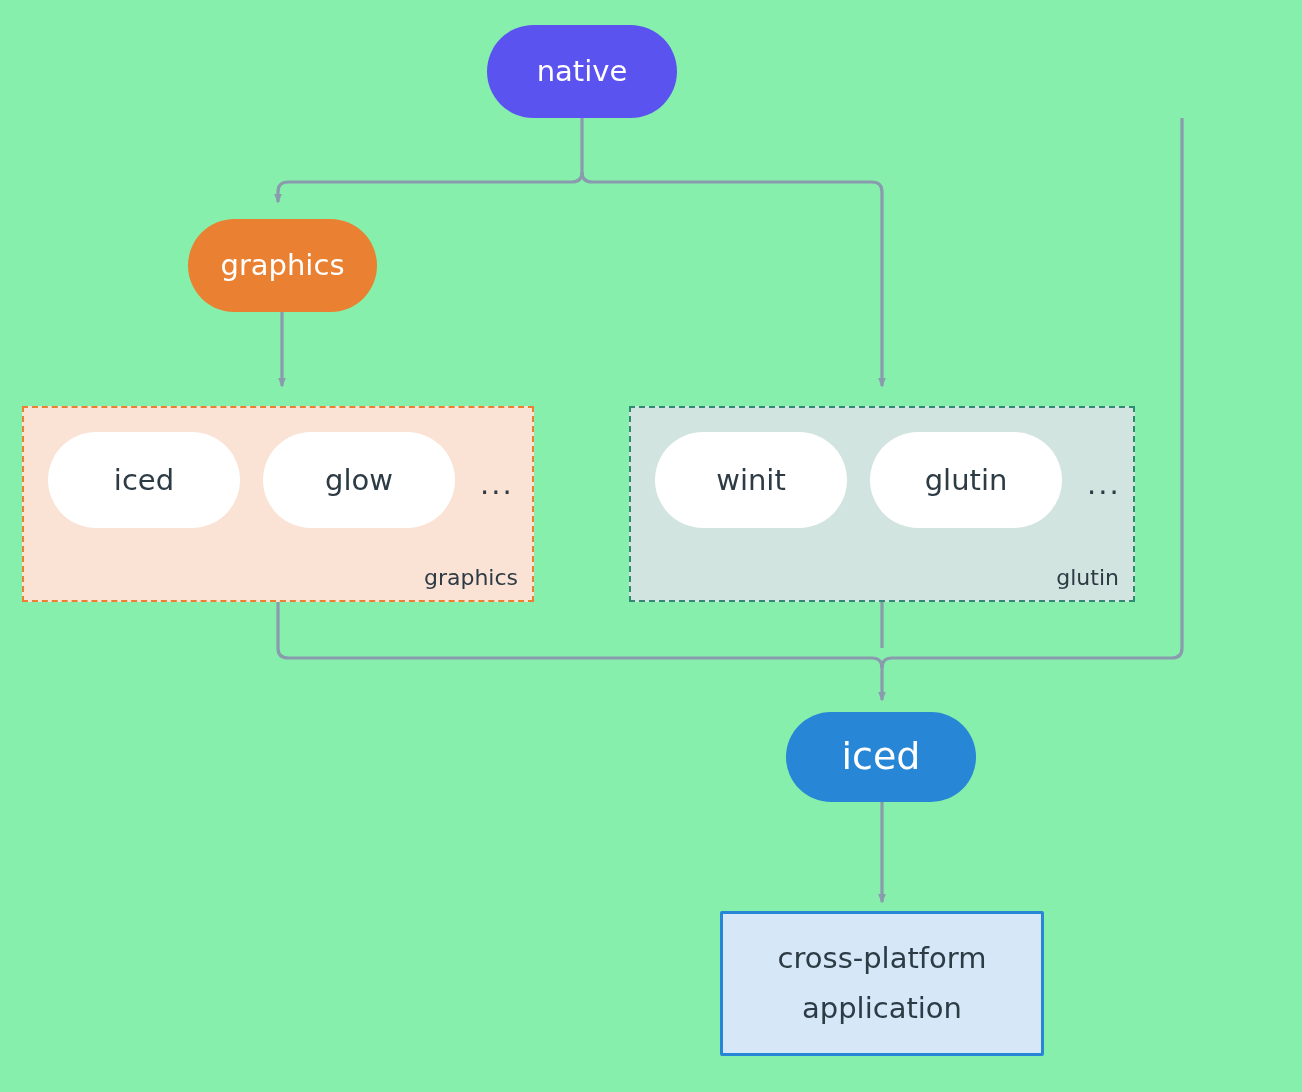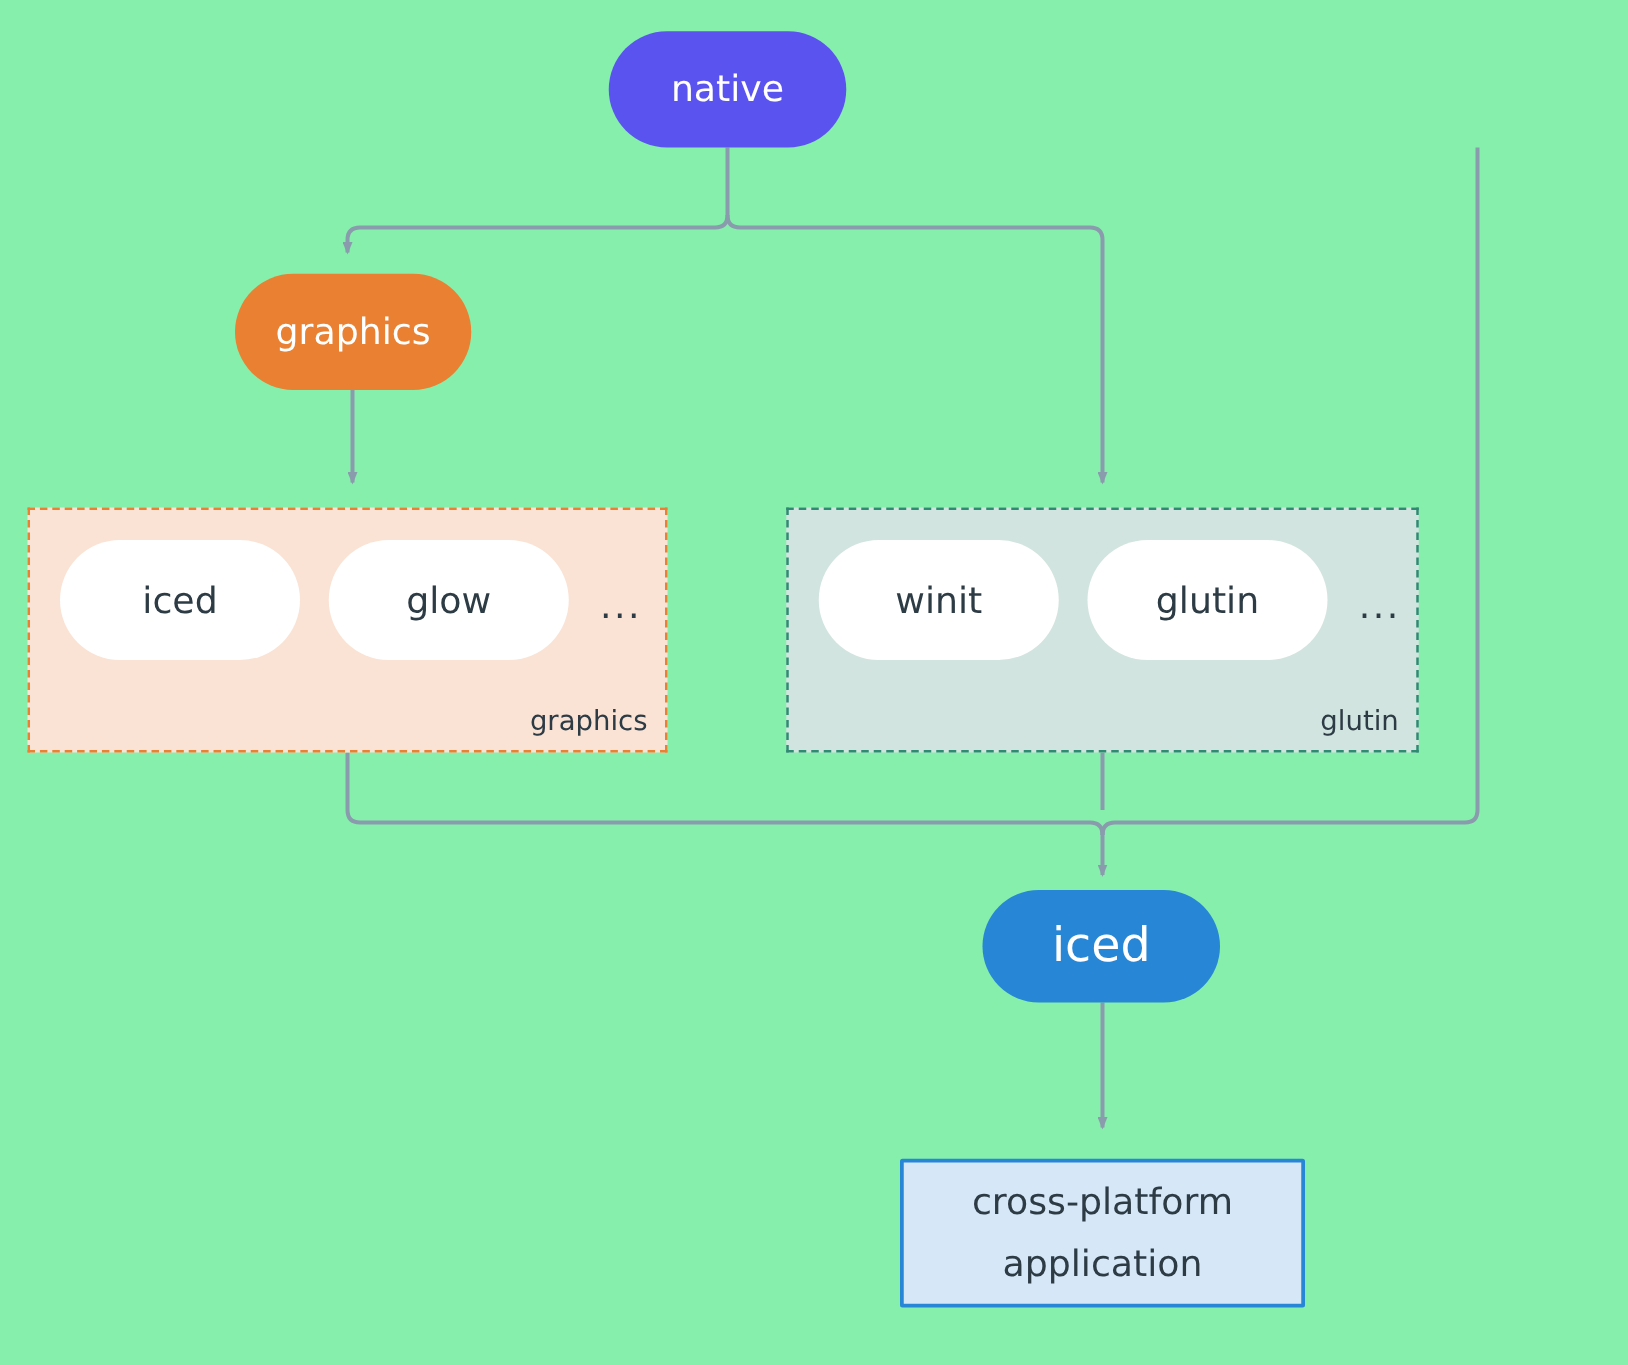--- a/index.html
+++ b/index.html
@@ -184,20 +184,20 @@
   </div>
   <div class="subnode" style="left:870px; top:432px; width:192px; height:96px;">
     <span>glutin</span>
   </div>
   <div class="ellipsis" style="left:1087px; top:470px;">...</div>
 
   <div class="node pill node-iced" style="left:786px; top:712px; width:190px; height:90px;">
     <span class="node-label">iced</span>
   </div>
 
-  <div class="node node-app" style="left:720px; top:911px; width:324px; height:119px;margin-top:16px;">
+  <div class="node node-app" style="left:720px; top:911px; width:324px; height:145px;">
     <span class="node-label">
       <span>cross-platform</span><br>
       <span>application</span>
     </span>
   </div>
 
 </div>
 
 </body></html>

